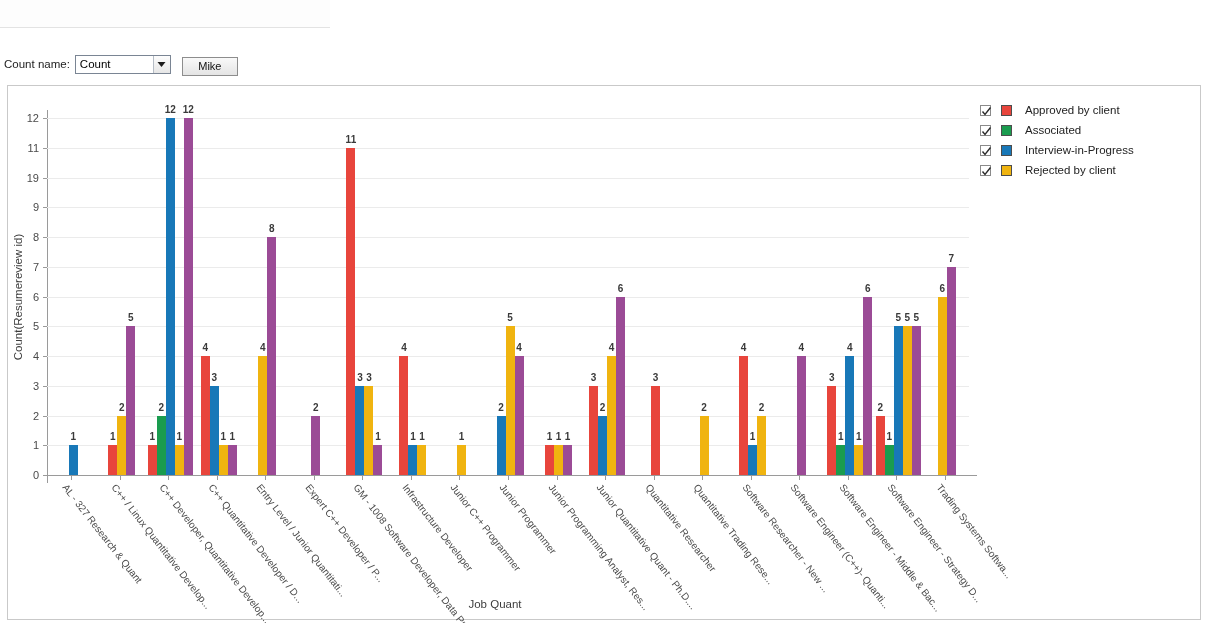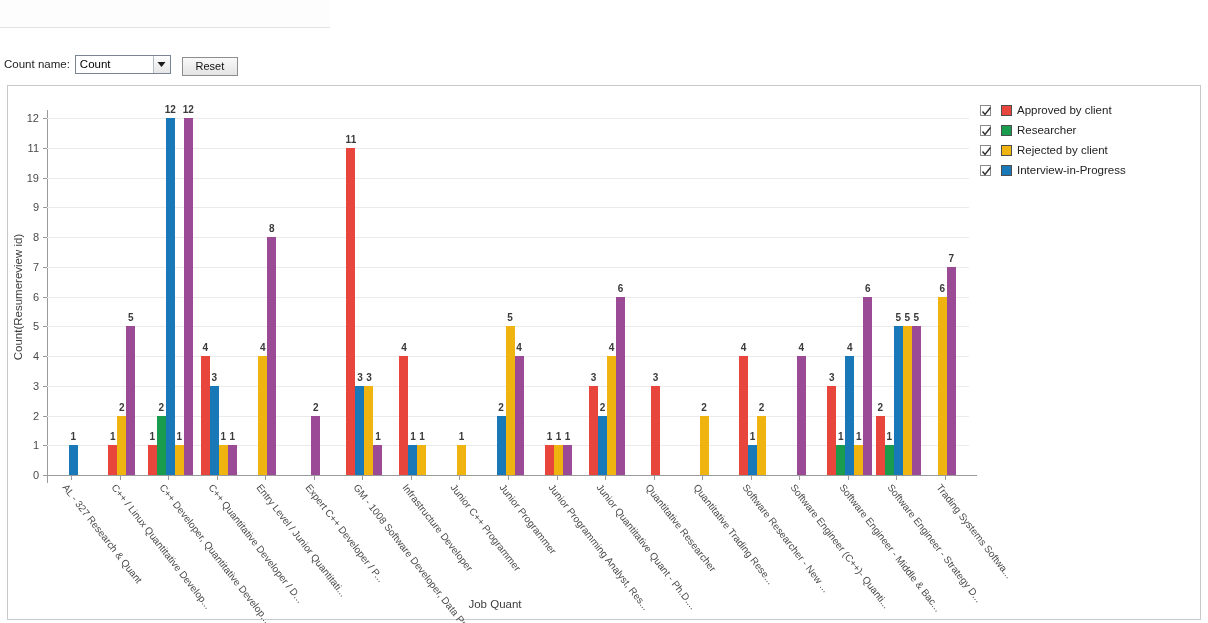--- a/index.html
+++ b/index.html
@@ -175,21 +175,21 @@
     display: flex; align-items: center;
     height: 20px;
   }
   .legend-swatch {
     width: 11px; height: 11px;
     border: 1px solid #4d4d4d;
     margin-left: 10px; margin-right: 5px;
     flex: 0 0 auto;
   }
   .legend-text {
-    font-size: 11.5px; color: #222; white-space: nowrap;
+    font-size: 11.5px; color: #222; white-space: nowrap; margin-left: 8px;
   }
   .cbox {
     position: relative;
     width: 11px; height: 11px;
     border: 1px solid #8a8a8a;
     background: #fff;
     flex: 0 0 auto;
   }
   .cbox svg { position: absolute; left: 0; top: 0; }
   .legend-underline {
@@ -207,21 +207,21 @@
   <div class="filter-row">
     <span class="filter-label">Count name:</span>
     <div class="select-wrap">
       <span class="select-value">Count</span>
       <span class="select-arrow">
         <svg width="9" height="7" viewBox="0 0 9 7">
             <path d="M0.5 1 L4.5 6 L8.5 1 Z" fill="#1b1b1b"></path>
           </svg>
       </span>
     </div>
-    <div class="reset-btn">Reset</div>
+    <div class="reset-btn">Mike</div>
   </div>
 
   <div class="chart-frame">
 
     <div class="ylabel-holder">
       <div class="ylabel">Count(Resumereview id)</div>
     </div>
 
     <div class="axis-y"></div>
     <div class="axis-x"></div>
@@ -478,36 +478,36 @@
             <span class="legend-swatch" style="background: rgb(232, 69, 60);"></span>
             <span class="legend-text">Approved by client</span>
           </div>
           <div class="legend-row">
             <span class="cbox">
               <svg width="11" height="11" viewBox="0 0 11 11">
                 <path d="M1.5 5.5 L4 8.5 L9.5 1.5" stroke="#2b2b2b" stroke-width="1.4" fill="none"></path>
               </svg>
             </span>
             <span class="legend-swatch" style="background: rgb(26, 156, 79);"></span>
-            <span class="legend-text">Researcher</span>
+            <span class="legend-text">Associated</span>
+          </div>
+          <div class="legend-row">
+            <span class="cbox">
+              <svg width="11" height="11" viewBox="0 0 11 11">
+                <path d="M1.5 5.5 L4 8.5 L9.5 1.5" stroke="#2b2b2b" stroke-width="1.4" fill="none"></path>
+              </svg>
+            </span>
+            <span class="legend-swatch" style="background: rgb(24, 120, 184);"></span>
+            <span class="legend-text">Interview-in-Progress</span>
           </div>
           <div class="legend-row">
             <span class="cbox">
               <svg width="11" height="11" viewBox="0 0 11 11">
                 <path d="M1.5 5.5 L4 8.5 L9.5 1.5" stroke="#2b2b2b" stroke-width="1.4" fill="none"></path>
               </svg>
             </span>
             <span class="legend-swatch" style="background: rgb(240, 180, 16);"></span>
             <span class="legend-text">Rejected by client</span>
           </div>
-          <div class="legend-row">
-            <span class="cbox">
-              <svg width="11" height="11" viewBox="0 0 11 11">
-                <path d="M1.5 5.5 L4 8.5 L9.5 1.5" stroke="#2b2b2b" stroke-width="1.4" fill="none"></path>
-              </svg>
-            </span>
-            <span class="legend-swatch" style="background: rgb(24, 120, 184);"></span>
-            <span class="legend-text">Interview-in-Progress</span>
-          </div>
         </div>
     </div>
   </div>
 </div>
 
 </body></html>

